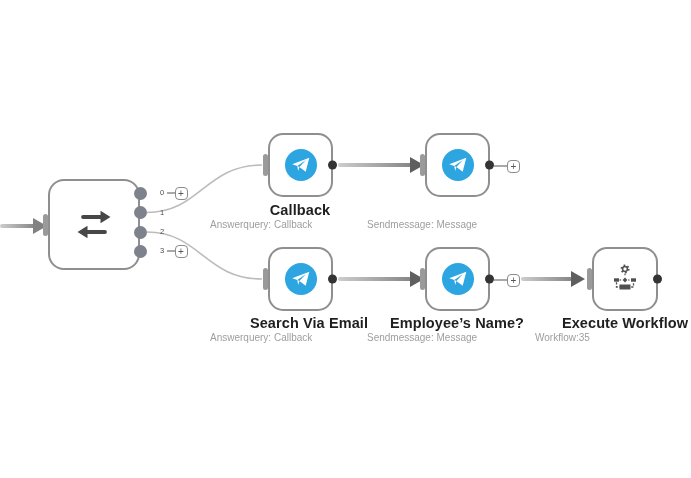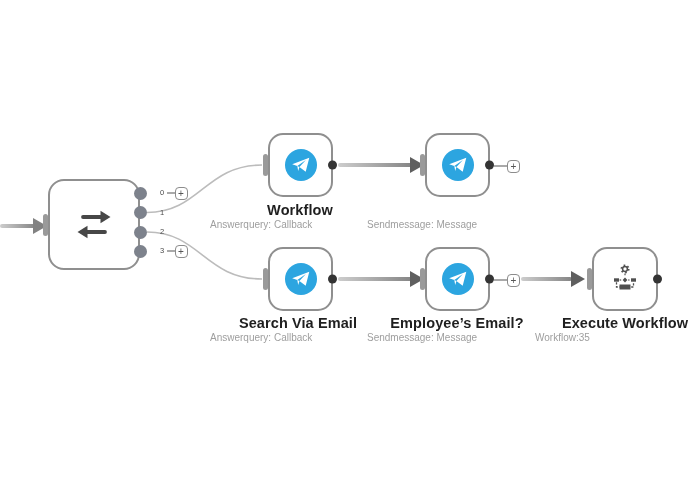--- a/index.html
+++ b/index.html
@@ -102,21 +102,21 @@
     </div>
 
   <div class="node tg-node" style="left:268px;top:133px;">
     <div class="in-bar"></div>
     <svg width="32" height="32" viewBox="0 0 32 32">
       <circle cx="16" cy="16" r="16" fill="#2CA5E0"></circle>
       <path fill="#ffffff" d="M24.3,8.7 L7.2,15.3 L12.3,17.1 L20.9,11.1 L14.4,17.9 L20.7,22.8 Z M12.3,17.1 L14.4,17.9 L13.2,21.9 Z"></path>
     </svg>
     <div class="out-dot"></div>
   </div>
-  <div class="node-label" style="left:210px;top:202px;">Workflow</div>
+  <div class="node-label" style="left:210px;top:202px;">Callback</div>
   <div class="node-sub" style="left:210px;top:219px;">Answerquery: Callback</div>
 
   <div class="conn-line" style="left:338px;top:163.4px;width:74px;"></div>
   <div class="arrowhead" style="left:410px;top:156.8px;"></div>
 
   <div class="node tg-node" style="left:425px;top:133px;">
     <div class="in-bar"></div>
     <svg width="32" height="32" viewBox="0 0 32 32">
       <circle cx="16" cy="16" r="16" fill="#2CA5E0"></circle>
       <path fill="#ffffff" d="M24.3,8.7 L7.2,15.3 L12.3,17.1 L20.9,11.1 L14.4,17.9 L20.7,22.8 Z M12.3,17.1 L14.4,17.9 L13.2,21.9 Z"></path>
@@ -130,35 +130,35 @@
     </div>
 
   <div class="node tg-node" style="left:268px;top:247px;">
     <div class="in-bar"></div>
     <svg width="32" height="32" viewBox="0 0 32 32">
       <circle cx="16" cy="16" r="16" fill="#2CA5E0"></circle>
       <path fill="#ffffff" d="M24.3,8.7 L7.2,15.3 L12.3,17.1 L20.9,11.1 L14.4,17.9 L20.7,22.8 Z M12.3,17.1 L14.4,17.9 L13.2,21.9 Z"></path>
     </svg>
     <div class="out-dot"></div>
   </div>
-  <div class="node-label" style="left:208px;top:315px;">Search Via Email</div>
+  <div class="node-label" style="left:219px;top:315px;">Search Via Email</div>
   <div class="node-sub" style="left:210px;top:332px;">Answerquery: Callback</div>
 
   <div class="conn-line" style="left:338px;top:277.4px;width:74px;"></div>
   <div class="arrowhead" style="left:410px;top:270.8px;"></div>
 
   <div class="node tg-node" style="left:425px;top:247px;">
     <div class="in-bar"></div>
     <svg width="32" height="32" viewBox="0 0 32 32">
       <circle cx="16" cy="16" r="16" fill="#2CA5E0"></circle>
       <path fill="#ffffff" d="M24.3,8.7 L7.2,15.3 L12.3,17.1 L20.9,11.1 L14.4,17.9 L20.7,22.8 Z M12.3,17.1 L14.4,17.9 L13.2,21.9 Z"></path>
     </svg>
     <div class="out-dot"></div>
   </div>
-  <div class="node-label" style="left:367px;top:315px;">Employee’s Email?</div>
+  <div class="node-label" style="left:367px;top:315px;">Employee’s Name?</div>
   <div class="node-sub" style="left:367px;top:332px;">Sendmessage: Message</div>
   <div class="thin-line" style="left:494px;top:279.3px;width:13px;"></div>
   <div class="plus-box" style="left:507px;top:273.5px;">
       <span>+</span>
     </div>
 
   <div class="conn-line" style="left:521px;top:277.4px;width:51px;"></div>
   <div class="arrowhead" style="left:571px;top:270.8px;"></div>
 
   <div class="node tg-node" style="left:592px;top:247px;width:66px;">

